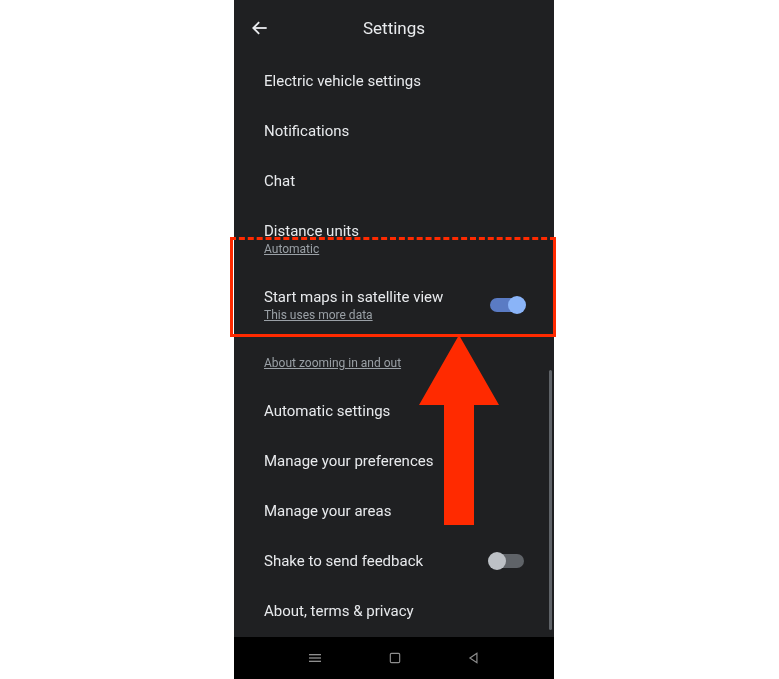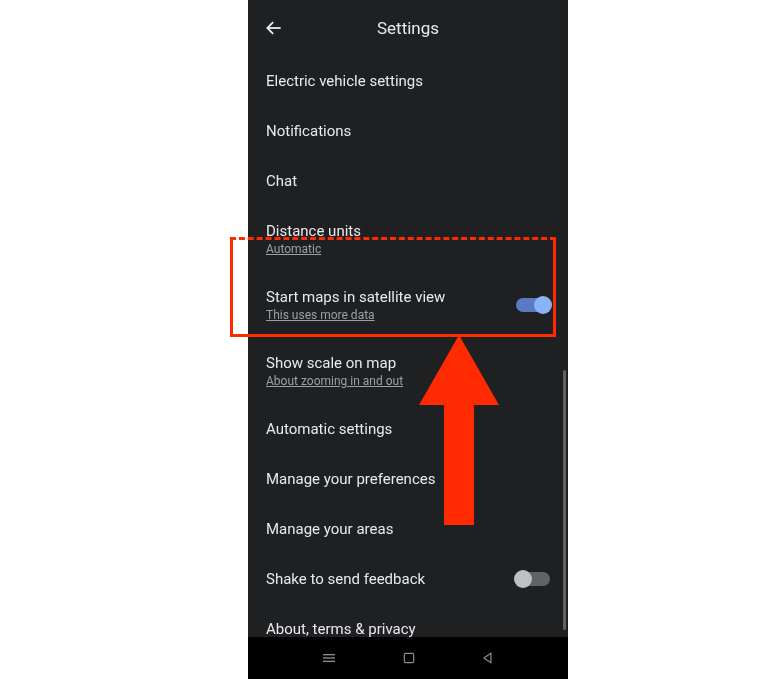--- a/index.html
+++ b/index.html
@@ -10,21 +10,21 @@
     body {
       font-family: -apple-system, BlinkMacSystemFont, 'Segoe UI', Roboto, sans-serif;
       background: #ffffff;
       width: 779px;
       height: 679px;
       position: relative;
       overflow: hidden;
     }
     .phone-container {
       position: absolute;
-      left: 248px;
+      left: 234px;
       top: 0;
       width: 320px;
       height: 679px;
       background: #1f2022;
       color: #e8eaed;
       overflow: hidden;
     }
     .topbar {
       display: flex;
       align-items: center;
@@ -43,21 +43,21 @@
     }
     .topbar-title {
       position: absolute;
       left: 50%;
       transform: translateX(-50%);
       font-size: 17px;
       font-weight: 400;
       color: #e8eaed;
     }
     .settings-list {
-      padding: 0 18px;
+      padding: 0 30px;
     }
     .setting-item {
       padding: 16px 0;
       display: flex;
       align-items: center;
       justify-content: space-between;
       cursor: pointer;
     }
     .setting-text {
       flex: 1;
@@ -196,21 +196,20 @@
         <div class="setting-title">Start maps in satellite view</div>
         <div class="setting-subtitle">This uses more data</div>
       </div>
       <div class="toggle on">
         <div class="toggle-thumb"></div>
       </div>
     </div>
 
     <div class="setting-item">
       <div class="setting-text">
-        <div class="setting-title">Show scale on map</div>
         <div class="setting-subtitle">About zooming in and out</div>
       </div>
     </div>
 
     <div class="setting-item">
       <div class="setting-text">
         <div class="setting-title">Automatic settings</div>
       </div>
     </div>
 

